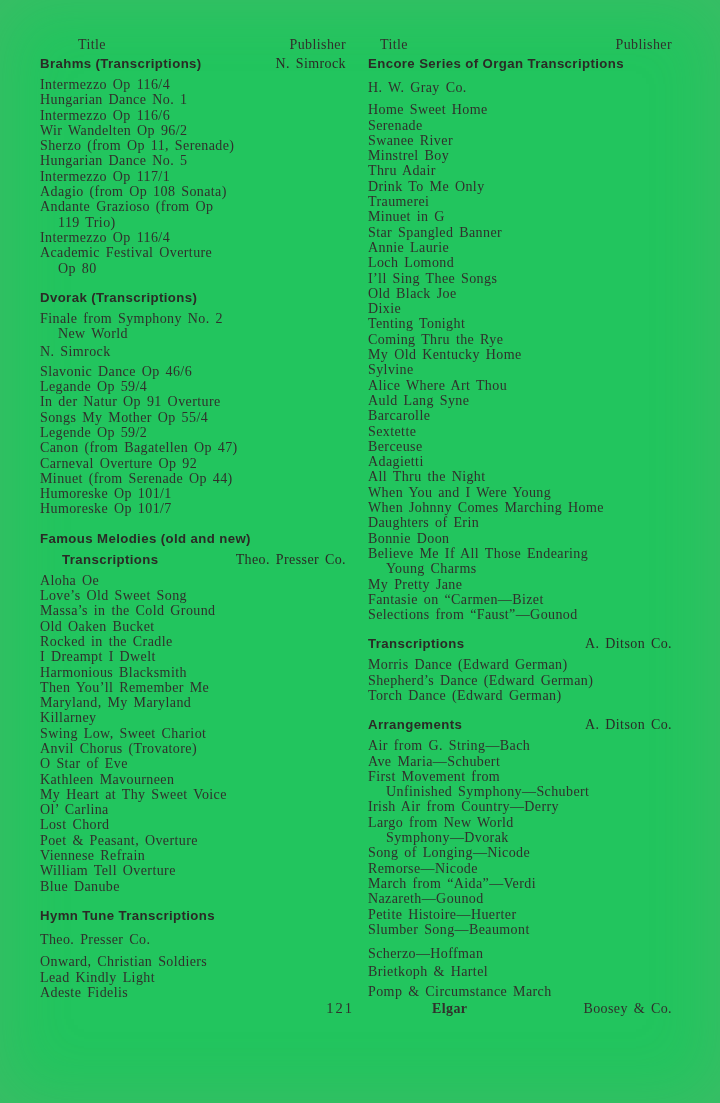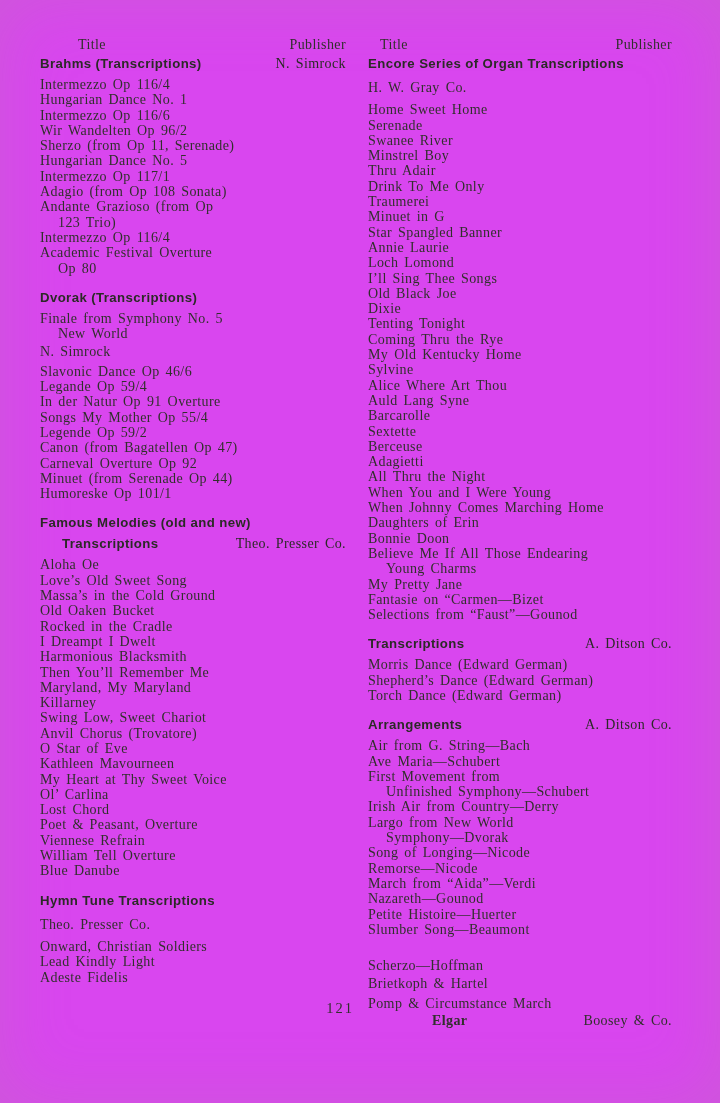--- a/index.html
+++ b/index.html
@@ -59,21 +59,21 @@
     text-align: left;
     font-size: 14px;
     letter-spacing: 0.4px;
     word-spacing: 2px;
     line-height: 15.3px;
     margin: 3px 0 4px;
   }
   .block-heading + .block-pubright { margin: 8px 0 7px; }
 
   .block-songs { }
-  .block-songs + .block-songs { margin-top: 21px; font-family: Liberation Serif, serif; }
+  .block-songs + .block-songs { margin-top: 9px; font-family: Liberation Serif, serif; }
   .song-line {
     font-size: 14px;
     line-height: 15.3px;
     letter-spacing: 0.4px;
     word-spacing: 2px;
     white-space: nowrap;
   }
   .song-line.indent { padding-left: 18px; }
 
   .block-duo {
@@ -95,21 +95,21 @@
     width: 592px;
     text-align: center;
     font-size: 14.5px;
     letter-spacing: 2px;
     padding-left: 44px;
   }
 </style>
 </head>
 <body>
 
-<div class="page" style="background: #d946ef; color: rgb(49, 48, 44);">
+<div class="page" style="background: #22c55e; color: rgb(49, 48, 44);">
 
   <div class="col col-left">
     <div class="hdr-row">
       <span class="hdr-title">Title</span>
       <span class="hdr-pub">Publisher</span>
     </div>
     <div class="blocks">
         <div class="block-heading">
           <span class="h-label">Brahms (Transcriptions)</span>
           <span class="h-pub">N. Simrock</span>
@@ -117,43 +117,44 @@
         <div class="block-songs">
           <div class="song-line">Intermezzo Op 116/4</div>
           <div class="song-line">Hungarian Dance No. 1</div>
           <div class="song-line">Intermezzo Op 116/6</div>
           <div class="song-line">Wir Wandelten Op 96/2</div>
           <div class="song-line">Sherzo (from Op 11, Serenade)</div>
           <div class="song-line">Hungarian Dance No. 5</div>
           <div class="song-line">Intermezzo Op 117/1</div>
           <div class="song-line">Adagio (from Op 108 Sonata)</div>
           <div class="song-line">Andante Grazioso (from Op</div>
-          <div class="song-line indent">123 Trio)</div>
+          <div class="song-line indent">119 Trio)</div>
           <div class="song-line">Intermezzo Op 116/4</div>
           <div class="song-line">Academic Festival Overture</div>
           <div class="song-line indent">Op 80</div>
         </div>
         <div class="block-heading">
           <span class="h-label">Dvorak (Transcriptions)</span>
         </div>
         <div class="block-songs">
-          <div class="song-line">Finale from Symphony No. 5</div>
+          <div class="song-line">Finale from Symphony No. 2</div>
           <div class="song-line indent">New World</div>
         </div>
         <div class="block-pubright">N. Simrock</div>
         <div class="block-songs">
           <div class="song-line">Slavonic Dance Op 46/6</div>
           <div class="song-line">Legande Op 59/4</div>
           <div class="song-line">In der Natur Op 91 Overture</div>
           <div class="song-line">Songs My Mother Op 55/4</div>
           <div class="song-line">Legende Op 59/2</div>
           <div class="song-line">Canon (from Bagatellen Op 47)</div>
           <div class="song-line">Carneval Overture Op 92</div>
           <div class="song-line">Minuet (from Serenade Op 44)</div>
           <div class="song-line">Humoreske Op 101/1</div>
+          <div class="song-line">Humoreske Op 101/7</div>
         </div>
         <div class="block-heading">
           <span class="h-label">Famous Melodies (old and new)</span>
         </div>
         <div class="block-heading sub">
           <span class="h-label">Transcriptions</span>
           <span class="h-pub">Theo. Presser Co.</span>
         </div>
         <div class="block-songs">
           <div class="song-line">Aloha Oe</div>

